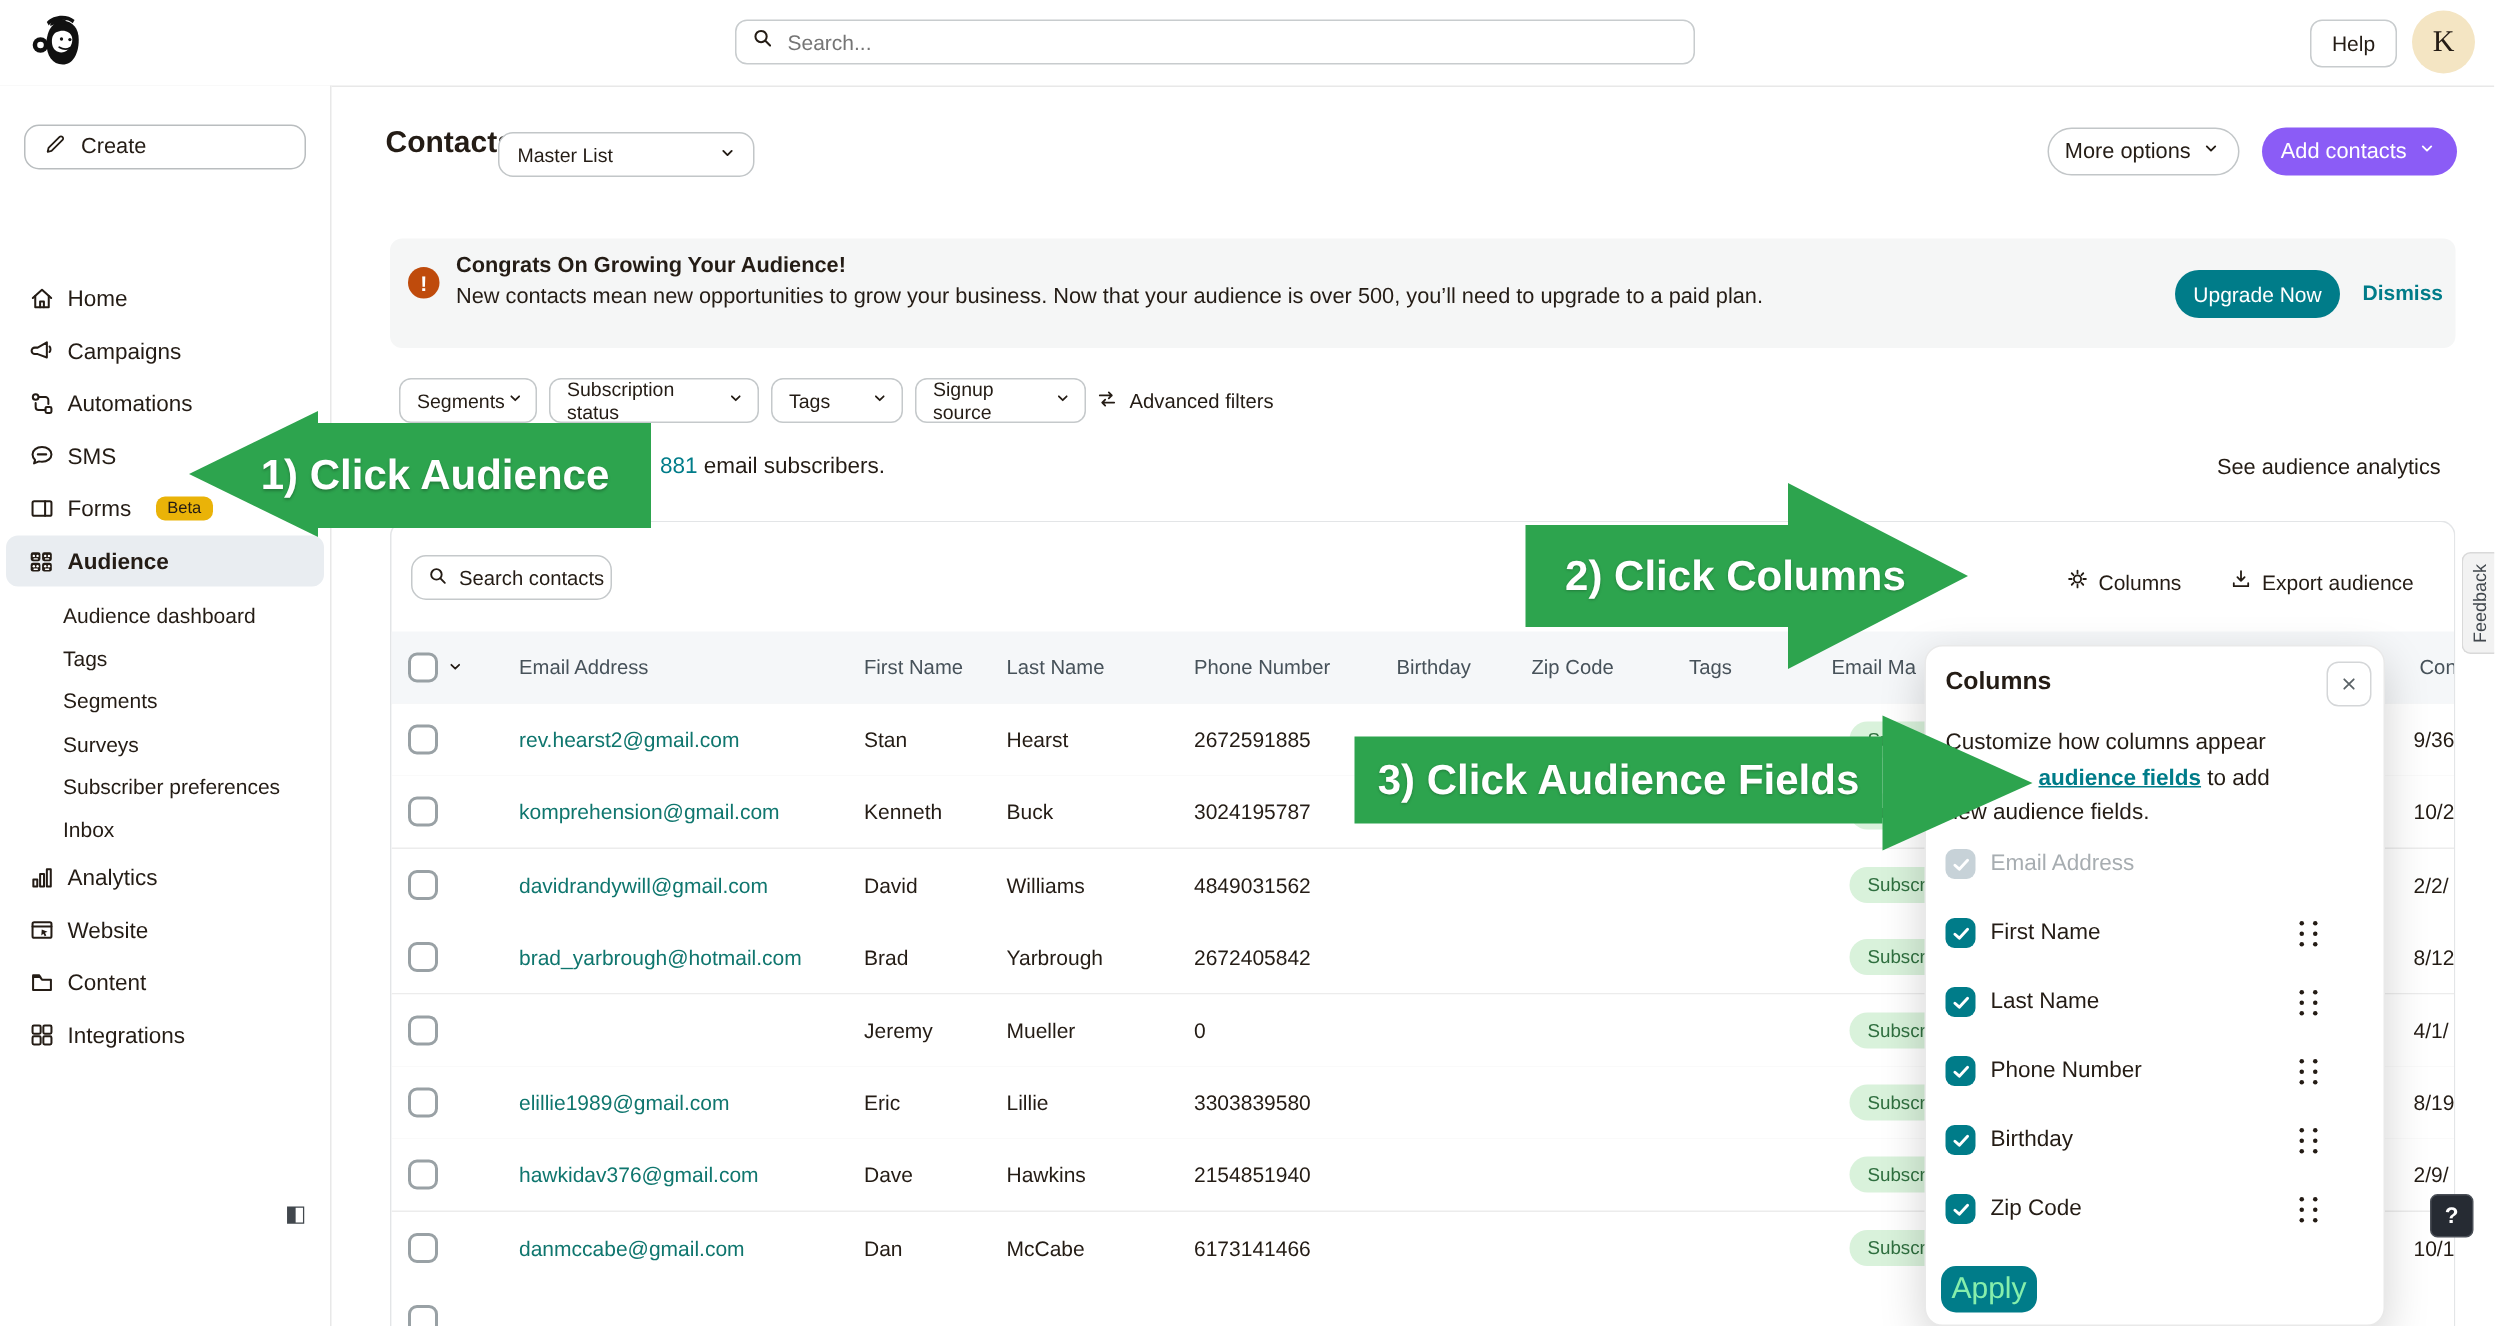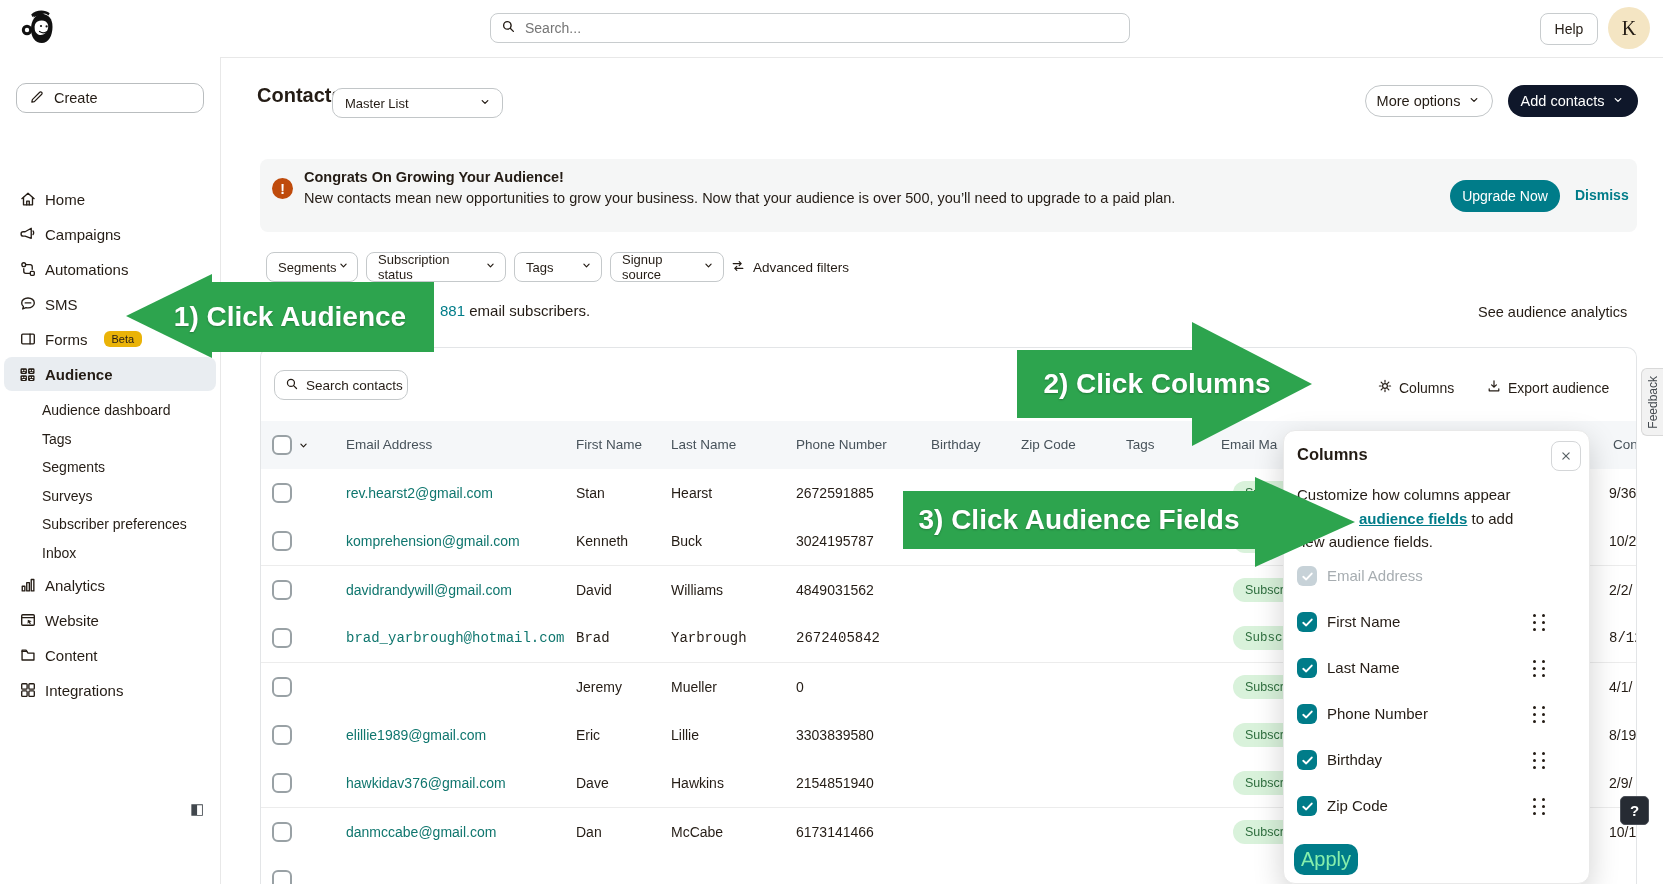--- a/index.html
+++ b/index.html
@@ -18,21 +18,21 @@
   .sb-item.sel{background:#e9edf1;font-weight:bold;}
   .sb-ic{width:19px;height:19px;display:inline-flex;align-items:center;justify-content:center;color:#241c15;}
   .sb-child{position:absolute;left:4px;width:212px;height:24px;line-height:24px;padding-left:38px;box-sizing:border-box;font-size:14px;cursor:pointer;}
   .beta{background:#eab308;color:#241c15;font-size:11px;font-weight:normal;border-radius:6px;padding:2px 8px;margin-left:8px;}
   #collapse-icon{position:absolute;left:190px;top:743px;font-size:15px;color:#41474d;cursor:pointer;}
   
   #page-title{position:absolute;left:257px;top:84px;font-size:20px;font-weight:bold;z-index:3;}
   #list-select{position:absolute;left:332px;top:88px;width:171px;height:30px;border:1px solid #c2c6c8;border-radius:10px;background:#fff;display:flex;align-items:center;justify-content:space-between;padding:0 10px 0 12px;box-sizing:border-box;font-size:13px;cursor:pointer;z-index:3;}
   .pill-btn{border:1px solid #c2c6c8;border-radius:20px;background:#fff;display:flex;align-items:center;justify-content:center;gap:7px;font-size:14.5px;cursor:pointer;box-sizing:border-box;}
   #more-options{position:absolute;left:1365px;top:85px;width:128px;height:32px;z-index:3;}
-  #add-contacts{position:absolute;left:1508px;top:85px;width:130px;height:32px;background:#0f172a;color:#fff;border:none;z-index:3;}
+  #add-contacts{position:absolute;left:1508px;top:85px;width:130px;height:32px;background:#8b5cf6;color:#fff;border:none;z-index:3;}
   
   #banner{position:absolute;left:260px;top:159px;width:1377px;height:73px;background:#f5f6f6;border-radius:8px;z-index:2;}
   #banner-icon{position:absolute;left:12px;top:19px;width:21px;height:21px;border-radius:50%;background:#bf4b0c;color:#fff;font-weight:bold;font-size:14px;display:flex;align-items:center;justify-content:center;}
   #banner-title{position:absolute;left:44px;top:10px;font-size:14.5px;font-weight:bold;}
   #banner-msg{position:absolute;left:44px;top:31px;font-size:14.5px;}
   #upgrade-btn{position:absolute;left:1190px;top:21px;width:110px;height:32px;background:#007c89;color:#fff;border:none;border-radius:18px;font-size:14px;display:flex;align-items:center;justify-content:center;cursor:pointer;}
   #dismiss-btn{position:absolute;left:1315px;top:28px;font-size:14px;font-weight:bold;color:#007c89;cursor:pointer;}
   
   .filter-btn{position:absolute;top:252px;height:30px;border:1px solid #c5c9cb;border-radius:8px;background:#fff;display:flex;align-items:center;justify-content:space-between;padding:0 8px 0 11px;box-sizing:border-box;font-size:13px;cursor:pointer;z-index:2;}
   #advanced-filters{position:absolute;left:730px;top:252px;height:30px;display:flex;align-items:center;gap:7px;font-size:13.5px;cursor:pointer;z-index:2;}
@@ -362,21 +362,21 @@
         </div>
         <div class="row" style="top: 217.8px;">
           <div style="position: absolute; left: 11px; top: 14px;"><span class="cb"></span></div>
           <div class="cell email" style="left: 85px;">davidrandywill@gmail.com</div>
           <div class="cell" style="left: 315px;">David</div>
           <div class="cell" style="left: 410px;">Williams</div>
           <div class="cell" style="left: 535px;">4849031562</div>
           <div class="badge" style="left: 972px;">Subscribed</div>
           <div class="cell clip" style="left: 1348px; width: 30px;">2/2/</div>
         </div>
-        <div class="row" style="top: 266.2px; font-family: Liberation Mono, monospace;">
+        <div class="row" style="top: 266.2px;">
           <div style="position: absolute; left: 11px; top: 14px;"><span class="cb"></span></div>
           <div class="cell email" style="left: 85px;">brad_yarbrough@hotmail.com</div>
           <div class="cell" style="left: 315px;">Brad</div>
           <div class="cell" style="left: 410px;">Yarbrough</div>
           <div class="cell" style="left: 535px;">2672405842</div>
           <div class="badge" style="left: 972px;">Subscribed</div>
           <div class="cell clip" style="left: 1348px; width: 30px;">8/12</div>
         </div>
         <div class="row" style="top: 314.6px;">
           <div style="position: absolute; left: 11px; top: 14px;"><span class="cb"></span></div>

